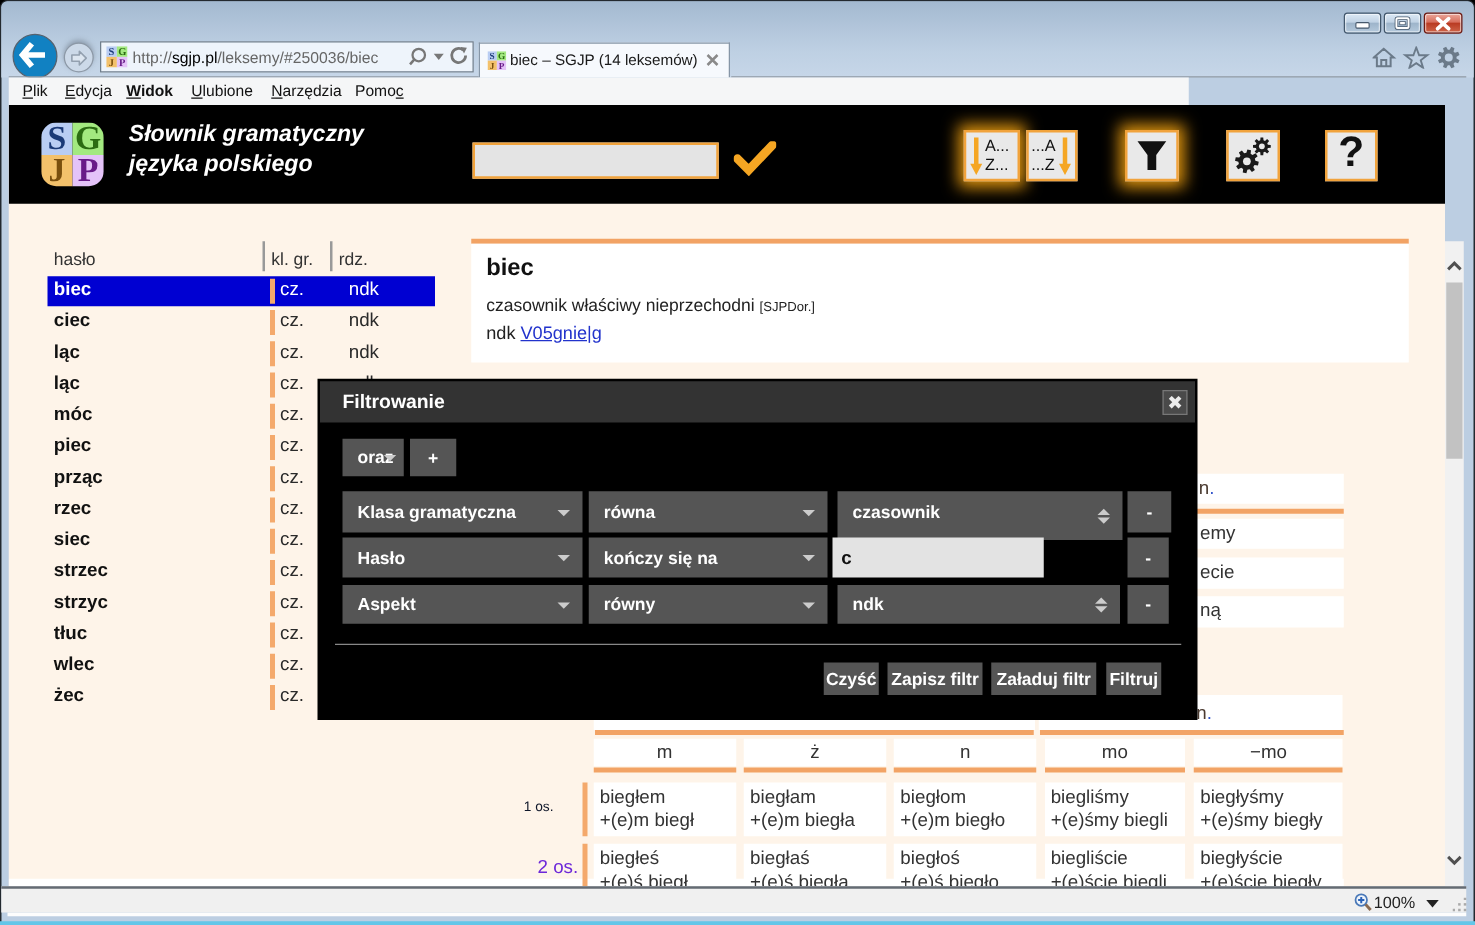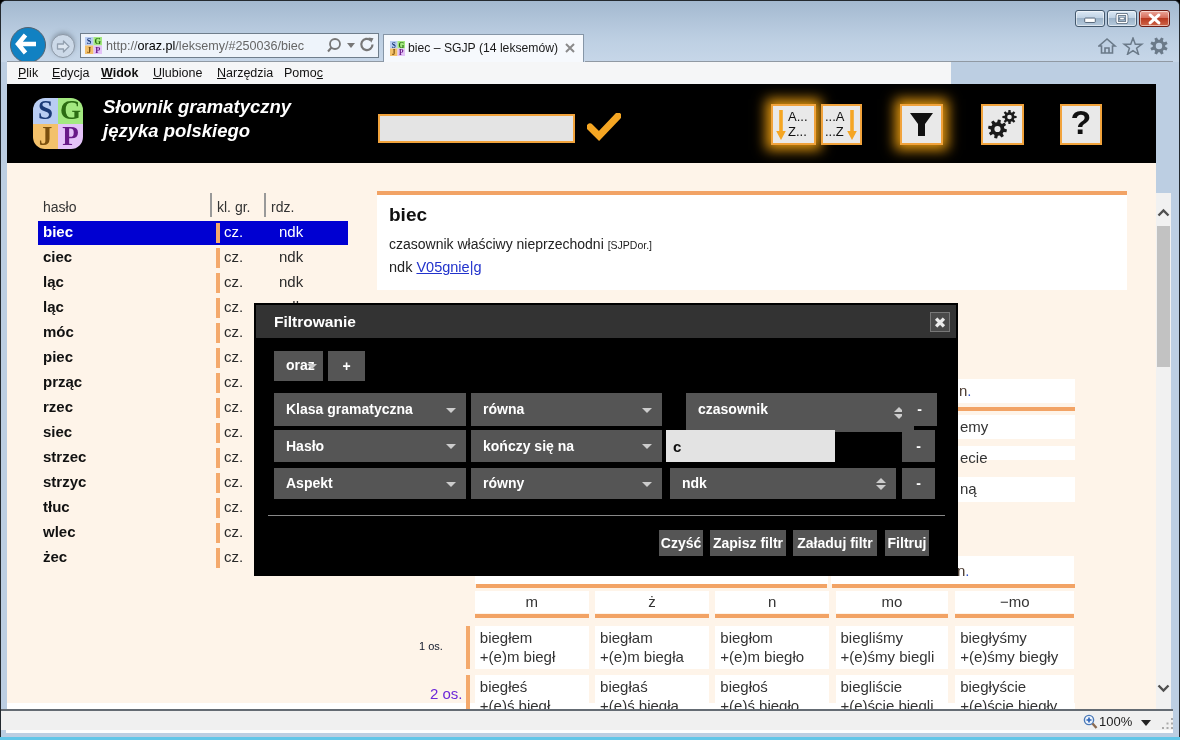--- a/index.html
+++ b/index.html
@@ -142,21 +142,21 @@
 <svg class="abs" style="left:85px;top:37px;" width="17" height="17" viewBox="0 0 17 17">
   <rect x="0" y="0" width="8.5" height="8.5" fill="#b9cdf3"></rect>
     <rect x="8.5" y="0" width="8.5" height="8.5" fill="#a3e980"></rect>
   <rect x="0" y="8.5" width="8.5" height="8.5" fill="#f3c16b"></rect>
     <rect x="8.5" y="8.5" width="8.5" height="8.5" fill="#e4c3f8"></rect>
   <text x="4.2" y="7.4" font-size="8.4" font-weight="bold" font-family="Liberation Serif" fill="#1b3a77" text-anchor="middle">S</text>
   <text x="12.8" y="7.4" font-size="8.4" font-weight="bold" font-family="Liberation Serif" fill="#2b6c12" text-anchor="middle">G</text>
   <text x="4.2" y="16" font-size="8.4" font-weight="bold" font-family="Liberation Serif" fill="#7a4f0e" text-anchor="middle">J</text>
   <text x="12.8" y="16" font-size="8.4" font-weight="bold" font-family="Liberation Serif" fill="#681a88" text-anchor="middle">P</text>
 </svg>
-<div class="abs" style="left:106px;top:39px;font-size:12.6px;color:#666;">http://<span style="color:#000;">oraz.pl</span>/leksemy/#250036/biec</div>
+<div class="abs" style="left:106px;top:39px;font-size:12.6px;color:#666;">http://<span style="color:#000;">sgjp.pl</span>/leksemy/#250036/biec</div>
 <svg class="abs" style="left:327px;top:37px;" width="48" height="17" viewBox="0 0 48 17">
   <circle cx="8" cy="7" r="5" fill="none" stroke="#777" stroke-width="1.8"></circle>
   <path d="M4.5 10.5 L1 14.5" stroke="#777" stroke-width="2"></path>
   <path d="M20 6 L28 6 L24 11 Z" fill="#777"></path>
   <path d="M43.6 3.2 a 5.6 5.6 0 1 0 1.9 4.2" fill="none" stroke="#777" stroke-width="2.2"></path>
   <path d="M41.5 0.5 L46.5 1.2 L44.2 5.8 Z" fill="#777"></path>
 </svg>
 
 <div id="tab"></div>
 <svg class="abs" style="left:390px;top:41px;" width="15" height="15" viewBox="0 0 17 17">
@@ -339,21 +339,21 @@
     <div class="abs" style="left:12px;top:64px;font-size:14.5px;color:#222;">ndk <a class="vlink" href="#">V05gnie|g</a></div>
   </div>
 
   <div class="wbox" style="left:930px;top:295px;width:138px;height:24px;font-size:15px;color:#4a3a30;">
       <span style="position:absolute;left:22px;top:3px;">n<span style="color:#3355cc;">.</span></span>
     </div>
   <div class="oline" style="left:930px;top:322.5px;width:138px;"></div>
   <div class="wbox" style="left:930px;top:330.5px;width:138px;height:24px;font-size:15px;color:#333;">
       <span style="position:absolute;left:23px;top:3px;">emy</span>
     </div>
-  <div class="wbox" style="left:930px;top:362px;width:138px;height:14px;font-size:15px;color:#333;">
+  <div class="wbox" style="left:930px;top:362px;width:138px;height:25px;font-size:15px;color:#333;">
       <span style="position:absolute;left:23px;top:3px;">ecie</span>
     </div>
   <div class="wbox" style="left:930px;top:393px;width:138px;height:24.5px;font-size:15px;color:#333;">
       <span style="position:absolute;left:23px;top:3px;">ną</span>
     </div>
 
   <div class="abs" style="left:0px;top:619px;width:1068px;height:6px;background:#fff;"></div>
 
   <div class="wbox" style="left:467.8px;top:474px;width:353px;height:26px;"></div>
   <div class="wbox" style="left:824px;top:472px;width:243px;height:28px;font-size:15px;color:#4a3a30;">
@@ -429,21 +429,21 @@
   <div class="dbtn" style="left:74px;top:48px;width:37px;height:30px;text-align:center;line-height:30px;">+</div>
 
   <div class="dbtn" style="left:20px;top:90px;width:192px;height:33px;">
       <span style="position:absolute;left:12px;top:8px;">Klasa gramatyczna</span>
       <span class="darr"></span>
     </div>
   <div class="dbtn" style="left:217px;top:90px;width:191px;height:33px;">
       <span style="position:absolute;left:12px;top:8px;">równa</span>
       <span class="darr"></span>
     </div>
-  <div class="dbtn" style="left:432px;top:90px;width:228px;height:39px;">
+  <div class="dbtn" style="left:416px;top:90px;width:228px;height:39px;">
       <span style="position:absolute;left:12px;top:8px;">czasownik</span>
       <span class="dudarr"></span>
     </div>
   <div class="dbtn" style="left:648px;top:90px;width:35px;height:33px;text-align:center;line-height:33px;">-</div>
 
   <div class="dbtn" style="left:20px;top:127px;width:192px;height:32px;">
       <span style="position:absolute;left:12px;top:8px;">Hasło</span>
       <span class="darr"></span>
     </div>
   <div class="dbtn" style="left:217px;top:127px;width:191px;height:32px;">

